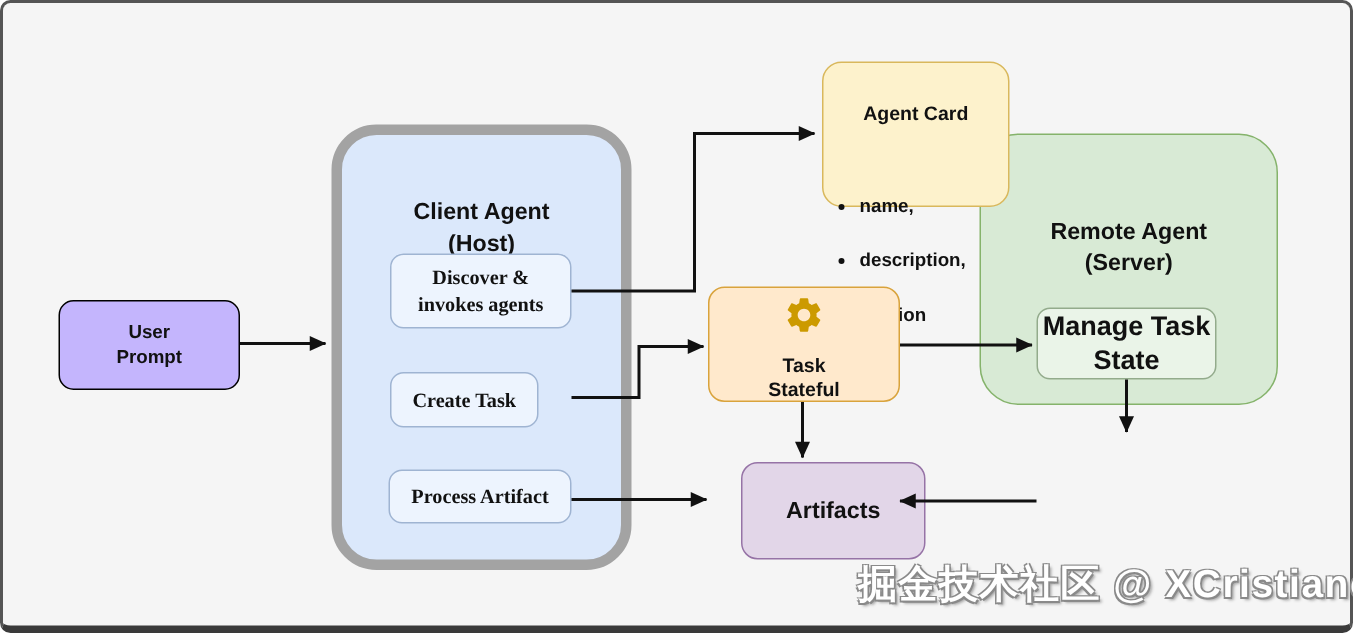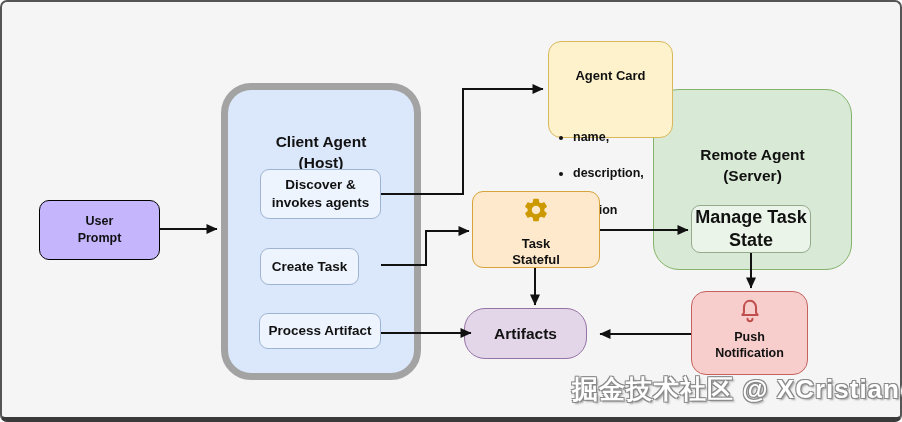--- a/index.html
+++ b/index.html
@@ -26,21 +26,21 @@
   .client-agent{
     left:221px;top:83px;width:200px;height:297px;
     background:#dbe8fb;border:7px solid #a3a3a3;border-radius:30px;
   }
   .client-agent .title{
     margin-top:24px;font-size:15.5px;font-weight:700;line-height:1.35;white-space:pre-line;
   }
   .inner-blue{
     background:#edf4fe;border:1px solid #9fb4d2;border-radius:9px;
     display:flex;align-items:center;justify-content:center;
-    font-size:13.5px;font-weight:700;line-height:1.3;
+    font-size:13.5px;font-weight:700;line-height:1.3;font-family:Liberation Serif, serif;
   }
   .discover{left:260px;top:169px;width:121px;height:50px;}
   .create-task{left:260px;top:248px;width:99px;height:37px;align-items:center;}
   .process-artifact{left:259px;top:313px;width:122px;height:36px;}
 
   .agent-card{
     left:548px;top:41px;width:125px;height:97px;
     background:#fdf2cc;border:1px solid #d9b85c;border-radius:13px;
     text-align:left;
   }
@@ -64,22 +64,22 @@
     font-size:18px;font-weight:700;line-height:1.3;white-space:pre-line;
   }
   .task-stateful{
     left:472px;top:191px;width:128px;height:77px;
     background:#ffe9cc;border:1.5px solid #d9a33c;border-radius:11px;
     display:flex;flex-direction:column;align-items:center;
   }
   .task-stateful .icon{margin-top:4px;height:28px;line-height:0;}
   .task-stateful .lbl{font-size:13px;font-weight:700;line-height:1.25;margin-top:12px;}
   .artifacts{
-    left:464px;top:308px;width:123px;height:51px;
-    background:#e2d6e8;border:1px solid #9673a6;border-radius:21px;
+    left:494px;top:308px;width:123px;height:65px;
+    background:#e2d6e8;border:1px solid #9673a6;border-radius:11px;
     display:flex;align-items:center;justify-content:center;
     font-size:15.5px;font-weight:700;
   }
   .push-notification{
     left:691px;top:291px;width:117px;height:84px;
     background:#f8cecc;border:1.5px solid #c4625e;border-radius:15px;
     display:flex;flex-direction:column;align-items:center;
   }
   .push-notification .icon{margin-top:6px;height:30px;line-height:0;}
   .push-notification .lbl{font-size:12.5px;font-weight:700;line-height:1.3;margin-top:1px;}
@@ -149,30 +149,20 @@
       </svg>
     </span>
     <span class="lbl">Task
 Stateful</span>
   </div>
 
   <div class="node artifacts">
     <span class="lbl">Artifacts</span>
   </div>
 
-  <div class="node push-notification">
-    <span class="icon">
-      <svg width="26" height="28" viewBox="0 0 24 26">
-        <path d="M12 2.6 C8.5 2.6 6.4 5.5 6.4 9 L6.4 13.6 L4.9 15.8 L19.1 15.8 L17.6 13.6 L17.6 9 C17.6 5.5 15.5 2.6 12 2.6 Z" fill="none" stroke="#c0504d" stroke-width="1.9" stroke-linejoin="round"></path>
-        <path d="M9.7 19.2 a2.3 2.3 0 0 0 4.6 0" fill="none" stroke="#c0504d" stroke-width="1.9" stroke-linecap="round"></path>
-      </svg>
-    </span>
-    <span class="lbl">Push
-Notification</span>
-  </div>
 
   <svg class="edges" width="902" height="422" viewBox="0 0 902 422">
     <defs>
       <marker id="arw" markerUnits="userSpaceOnUse" markerWidth="13" markerHeight="12" refX="11.5" refY="6" orient="auto">
         <path d="M1,1 L12,6 L1,11 Z" fill="#111111"></path>
       </marker>
     </defs>
     <g fill="none" stroke="#111111" stroke-width="2">
       <path d="M160,229 L217,229" marker-end="url(#arw)"></path>
       <path d="M381,194 L463,194 L463,89 L543,89" marker-end="url(#arw)"></path>

